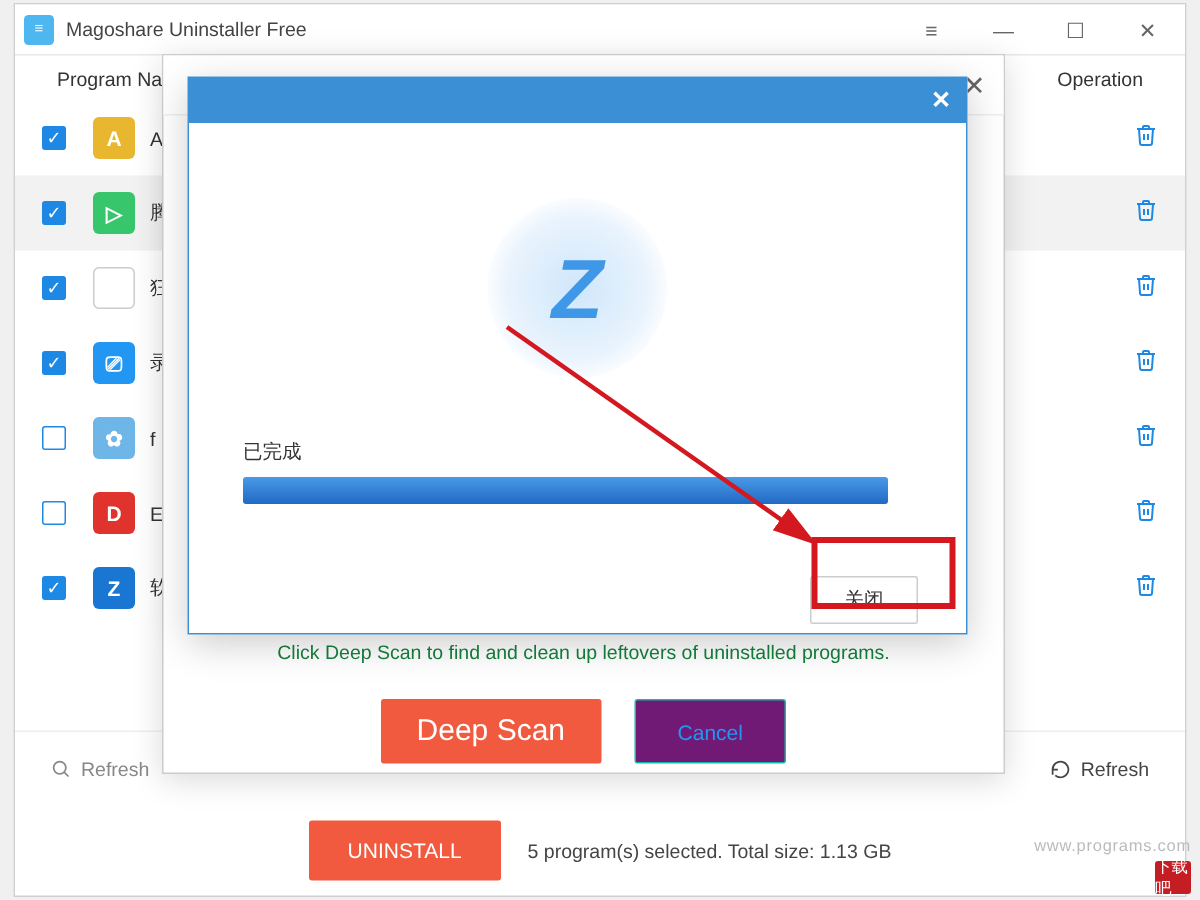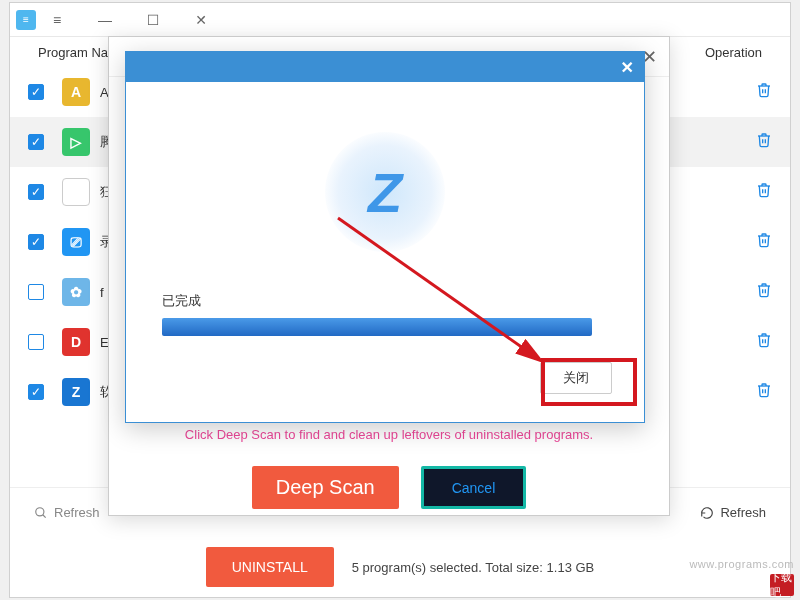--- a/index.html
+++ b/index.html
@@ -32,51 +32,52 @@
 
 .uninstall-bar { position:absolute; left:0; right:0; bottom:0; height:60px; display:flex; align-items:center; justify-content:center; gap:18px; }
 .btn-uninstall { background:#f15a3e; color:#fff; border:none; padding:12px 26px; font-size:14px; border-radius:2px; cursor:pointer; }
 .status-text { font-size:13px; color:#444; }
 
 
 .modal1 { position:absolute; left:108px; top:36px; width:562px; height:480px; background:#fff; border:1px solid #ccc; box-shadow:0 4px 20px rgba(0,0,0,0.15); }
 .modal1 .m1-title { height:40px; background:#fff; display:flex; align-items:center; justify-content:flex-end; padding:0 12px; border-bottom:1px solid #eee; }
 .modal1 .m1-close { font-size:18px; color:#666; cursor:pointer; }
 .modal1 .m1-body { padding: 20px 30px; }
-.modal1 .hint { text-align:center; font-size:13px; color:#ec4899; margin-top:330px; }
+.modal1 .hint { text-align:center; font-size:13px; color:#15803d; margin-top:330px; }
 .modal1 .m1-btns { display:flex; justify-content:center; gap:22px; margin-top:24px; }
 .btn-deep { background:#f15a3e; color:#fff; border:none; padding:10px 24px; font-size:20px; border-radius:2px; cursor:pointer; }
-.btn-cancel { background:#0f172a; color:#2196f3; border:3px solid #14b8a6; padding:10px 28px; font-size:14px; border-radius:2px; cursor:pointer; }
+.btn-cancel { background:#701a75; color:#2196f3; border:1px solid #14b8a6; padding:10px 28px; font-size:14px; border-radius:2px; cursor:pointer; }
 
 
 .modal2 { position:absolute; left:125px; top:51px; width:520px; height:372px; background:#fff; border:1px solid #3b8fd4; box-shadow:0 6px 24px rgba(0,0,0,0.2); }
 .modal2 .m2-title { height:30px; background:#3b8fd4; display:flex; align-items:center; justify-content:flex-end; padding:0 10px; }
 .modal2 .m2-close { color:#fff; font-size:16px; cursor:pointer; font-weight:bold; }
 .modal2 .m2-body { padding:20px 30px; position:relative; height:calc(100% - 30px); }
 .z-logo { width:120px; height:120px; margin:30px auto 0; border-radius:50%; background:radial-gradient(circle,#cfe7fb 0%,#e9f3fd 55%,#fff 75%); display:flex; align-items:center; justify-content:center; }
 .z-letter { font-size:56px; font-weight:bold; font-style:italic; color:#3f97e8; }
 .done-label { font-size:13px; color:#333; margin-top:40px; margin-left:6px; }
 .progress-outer { margin-top:8px; height:18px; background:#e8e8e8; border-radius:2px; width:430px; margin-left:6px; overflow:hidden; }
 .progress-inner { height:100%; background:linear-gradient(#4a9ae8,#2169c4); }
-.btn-close2 { position:absolute; right:32px; bottom:28px; padding:6px 22px; font-size:13px; background:#fff; border:1px solid #ccc; border-radius:2px; cursor:pointer; color:#333; }
+.btn-close2 { position:absolute; right:32px; bottom:6px; padding:6px 22px; font-size:13px; background:#fff; border:1px solid #ccc; border-radius:2px; cursor:pointer; color:#333; }
 
 
 .red-box { position:absolute; border:4px solid #d4181f; pointer-events:none; }
 .arrow-svg { position:absolute; pointer-events:none; }
 
 .watermark { position:absolute; right:6px; bottom:30px; font-size:11px; color:#bbb; letter-spacing:0.5px; }
 .wmlogo { position:absolute; right:6px; bottom:4px; width:24px; height:22px; background:#c41d23; color:#fff; font-size:11px; display:flex; align-items:center; justify-content:center; border-radius:2px; }
 </style>
 </head>
 <body>
 
 <div class="window">
 
   <div class="titlebar">
     <div class="logo">≡</div>
+    <div class="title">Magoshare Uninstaller Free</div>
     <div class="wbtns">
       <div class="wbtn">≡</div>
       <div class="wbtn">—</div>
       <div class="wbtn">☐</div>
       <div class="wbtn">✕</div>
     </div>
   </div>
 
   <div class="header-row">
     <div class="col-name">Program Na</div>

